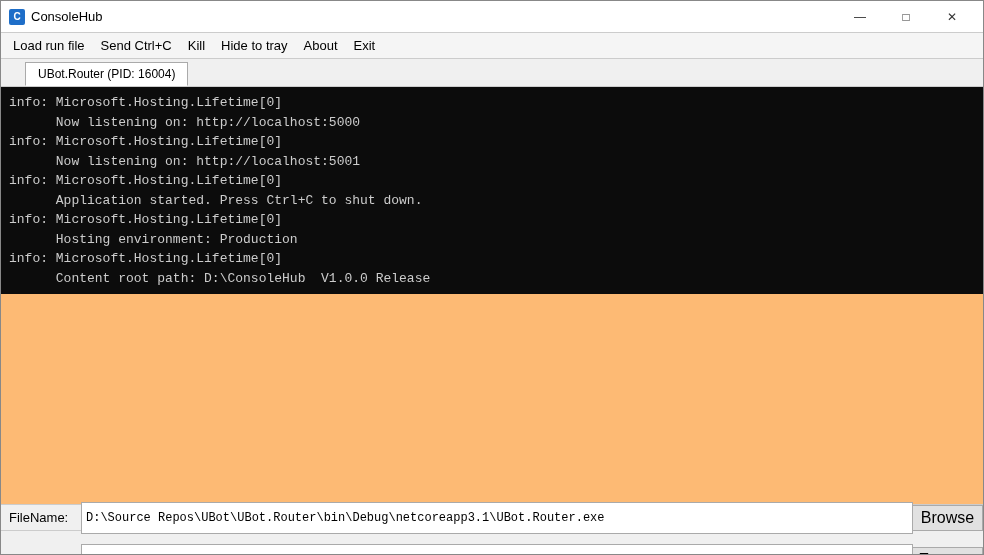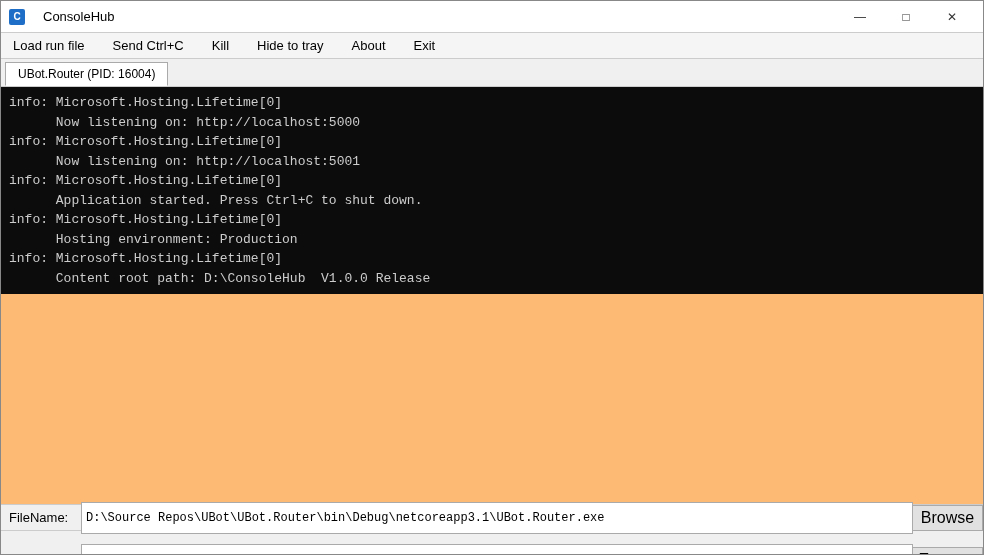--- a/index.html
+++ b/index.html
@@ -40,21 +40,20 @@
       align-items: center;
       justify-content: center;
       color: white;
       font-size: 10px;
       font-weight: bold;
     }
 
     .title-text {
       font-size: 13px;
       color: #000;
-      margin-left: 12px;
     }
 
     .window-controls {
       display: flex;
       gap: 0;
     }
 
     .win-btn {
       width: 46px;
       height: 32px;
@@ -70,21 +69,21 @@
     }
 
     
     .menu-bar {
       display: flex;
       align-items: center;
       background: #f5f5f5;
       height: 26px;
       padding: 0 4px;
       border-bottom: 1px solid #ccc;
-      gap: 12px;
+      gap: 0;
     }
 
     .menu-item {
       padding: 3px 8px;
       cursor: pointer;
       font-size: 13px;
       color: #000;
       white-space: nowrap;
     }
 
@@ -101,20 +100,21 @@
     .tab {
       padding: 4px 12px;
       background: #fff;
       border: 1px solid #aaa;
       border-bottom: 1px solid #fff;
       font-size: 12px;
       cursor: pointer;
       margin-right: 2px;
       position: relative;
       bottom: -1px;
+      margin-left: 20px;
     }
 
     
     .console-area {
       background: #0c0c0c;
       color: #cccccc;
       font-family: 'Consolas', 'Courier New', monospace;
       font-size: 13px;
       padding: 6px 8px;
       flex: 1;

